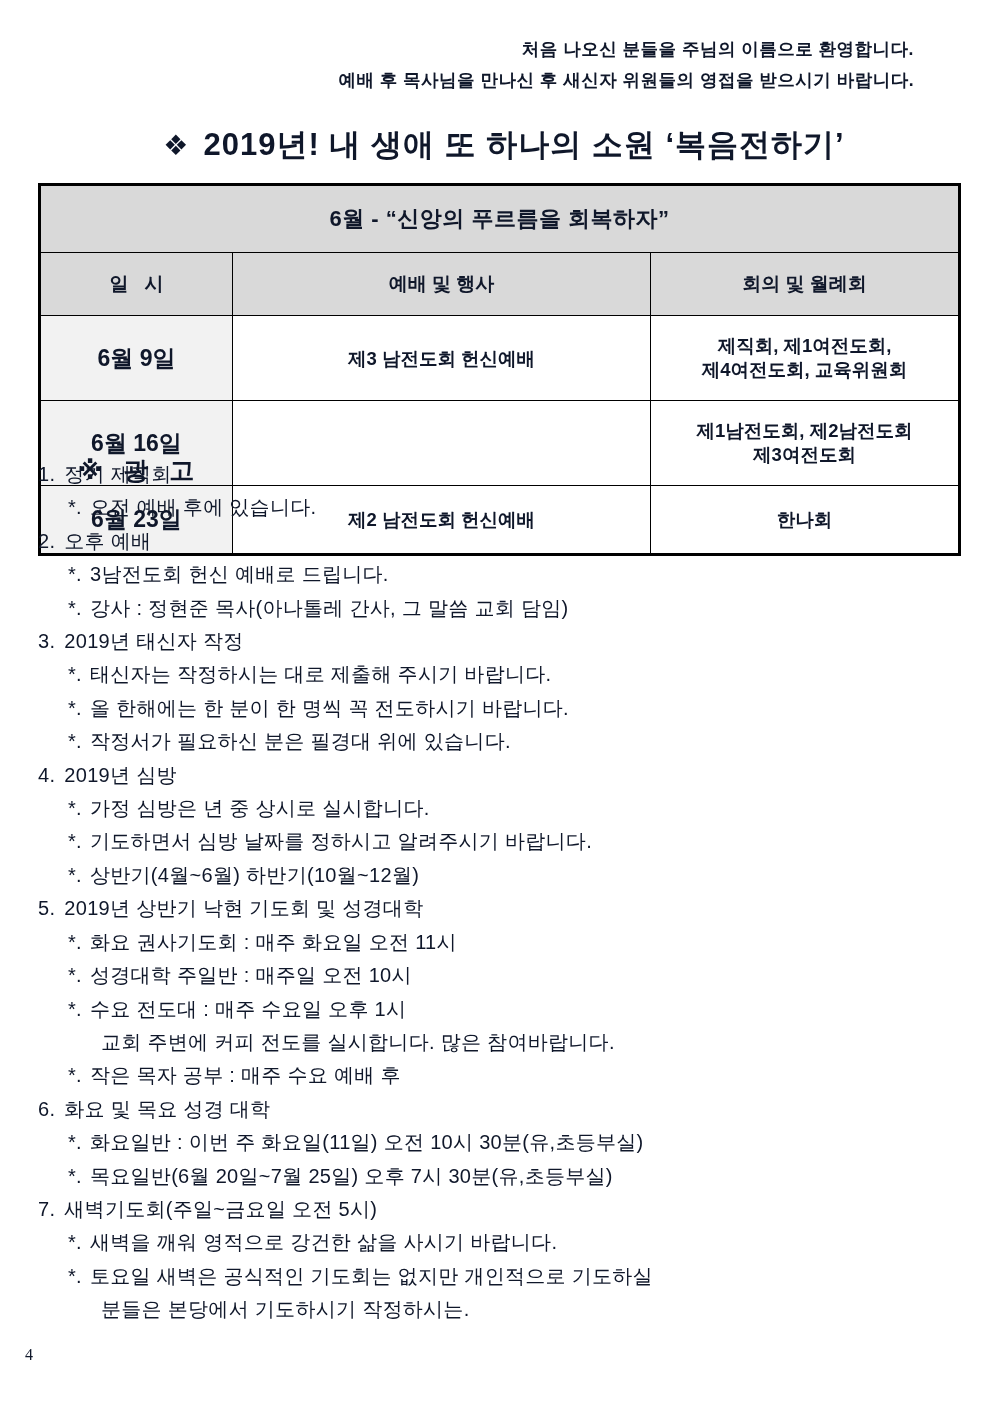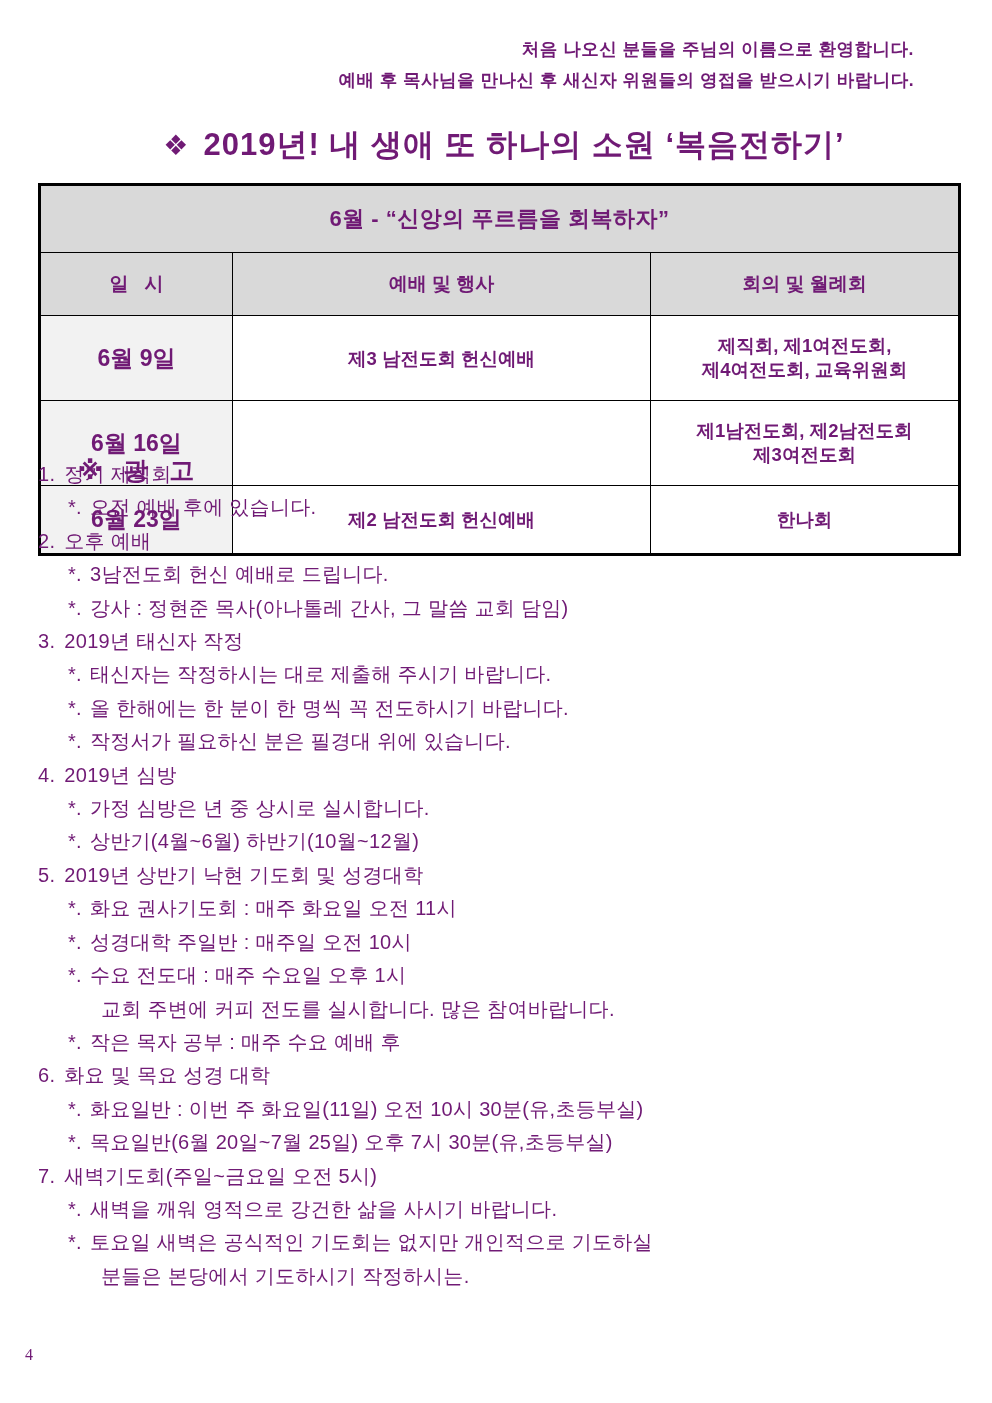--- a/index.html
+++ b/index.html
@@ -2,21 +2,21 @@
 <html><head>
 <meta charset="utf-8">
 <style>
   * { box-sizing: border-box; }
   html, body { margin: 0; padding: 0; background: #ffffff; }
   .page {
     position: relative;
     width: 992px;
     height: 1403px;
     background: #ffffff;
-    color: #701a75;
+    color: #0f172a;
     font-family: "Liberation Sans", "DejaVu Sans", sans-serif;
     overflow: hidden;
   }
 
   
   .greeting {
     position: absolute;
     top: 34px;
     right: 78px;
     text-align: right;
@@ -181,20 +181,21 @@
     <div class="n-sub"><span class="star">*.</span><span>3남전도회 헌신 예배로 드립니다.</span></div>
     <div class="n-sub"><span class="star">*.</span><span>강사 : 정현준 목사(아나톨레 간사, 그 말씀 교회 담임)</span></div>
 
     <div class="n-item"><span class="num">3.</span><span>2019년 태신자 작정</span></div>
     <div class="n-sub"><span class="star">*.</span><span>태신자는 작정하시는 대로 제출해 주시기 바랍니다.</span></div>
     <div class="n-sub"><span class="star">*.</span><span>올 한해에는 한 분이 한 명씩 꼭 전도하시기 바랍니다.</span></div>
     <div class="n-sub"><span class="star">*.</span><span>작정서가 필요하신 분은 필경대 위에 있습니다.</span></div>
 
     <div class="n-item"><span class="num">4.</span><span>2019년 심방</span></div>
     <div class="n-sub"><span class="star">*.</span><span>가정 심방은 년 중 상시로 실시합니다.</span></div>
+    <div class="n-sub"><span class="star">*.</span><span>기도하면서 심방 날짜를 정하시고 알려주시기 바랍니다.</span></div>
     <div class="n-sub"><span class="star">*.</span><span>상반기(4월~6월) 하반기(10월~12월)</span></div>
 
     <div class="n-item"><span class="num">5.</span><span>2019년 상반기 낙현 기도회 및 성경대학</span></div>
     <div class="n-sub"><span class="star">*.</span><span>화요 권사기도회 : 매주 화요일 오전 11시</span></div>
     <div class="n-sub"><span class="star">*.</span><span>성경대학 주일반 : 매주일 오전 10시</span></div>
     <div class="n-sub"><span class="star">*.</span><span>수요 전도대 : 매주 수요일 오후 1시</span></div>
     <div class="n-cont">교회 주변에 커피 전도를 실시합니다. 많은 참여바랍니다.</div>
     <div class="n-sub"><span class="star">*.</span><span>작은 목자 공부 : 매주 수요 예배 후</span></div>
 
     <div class="n-item"><span class="num">6.</span><span>화요 및 목요 성경 대학</span></div>

